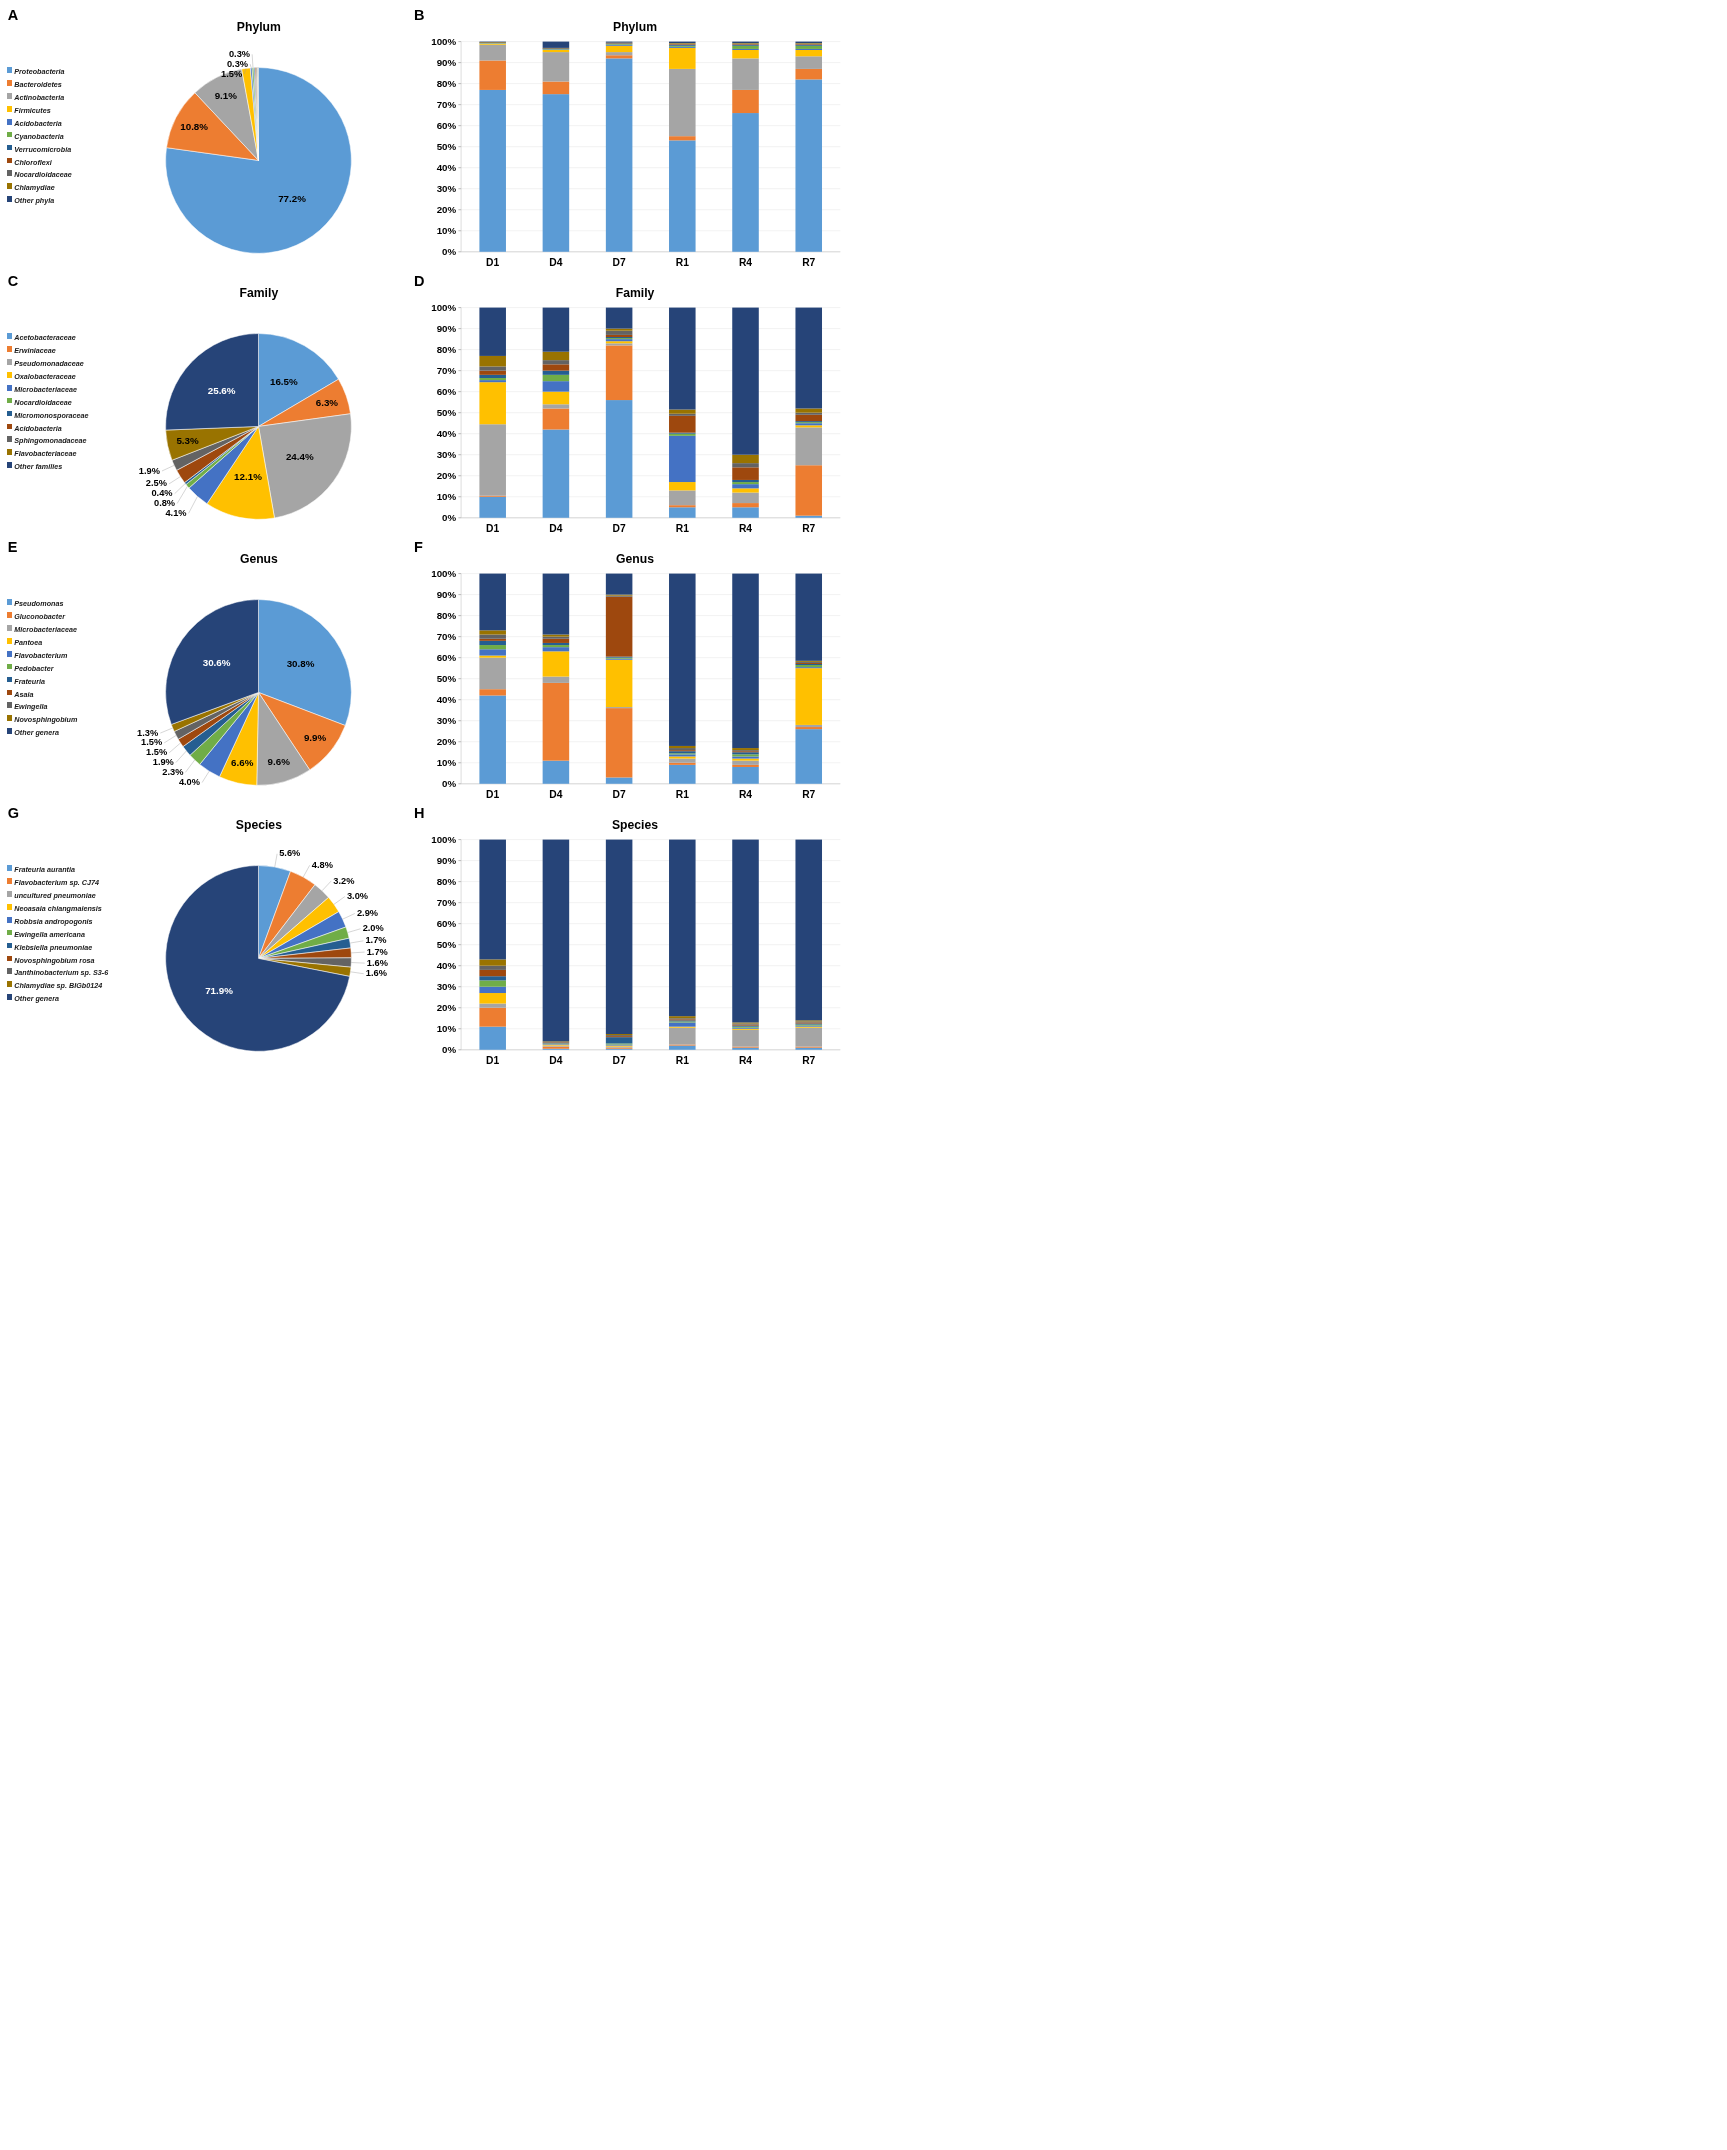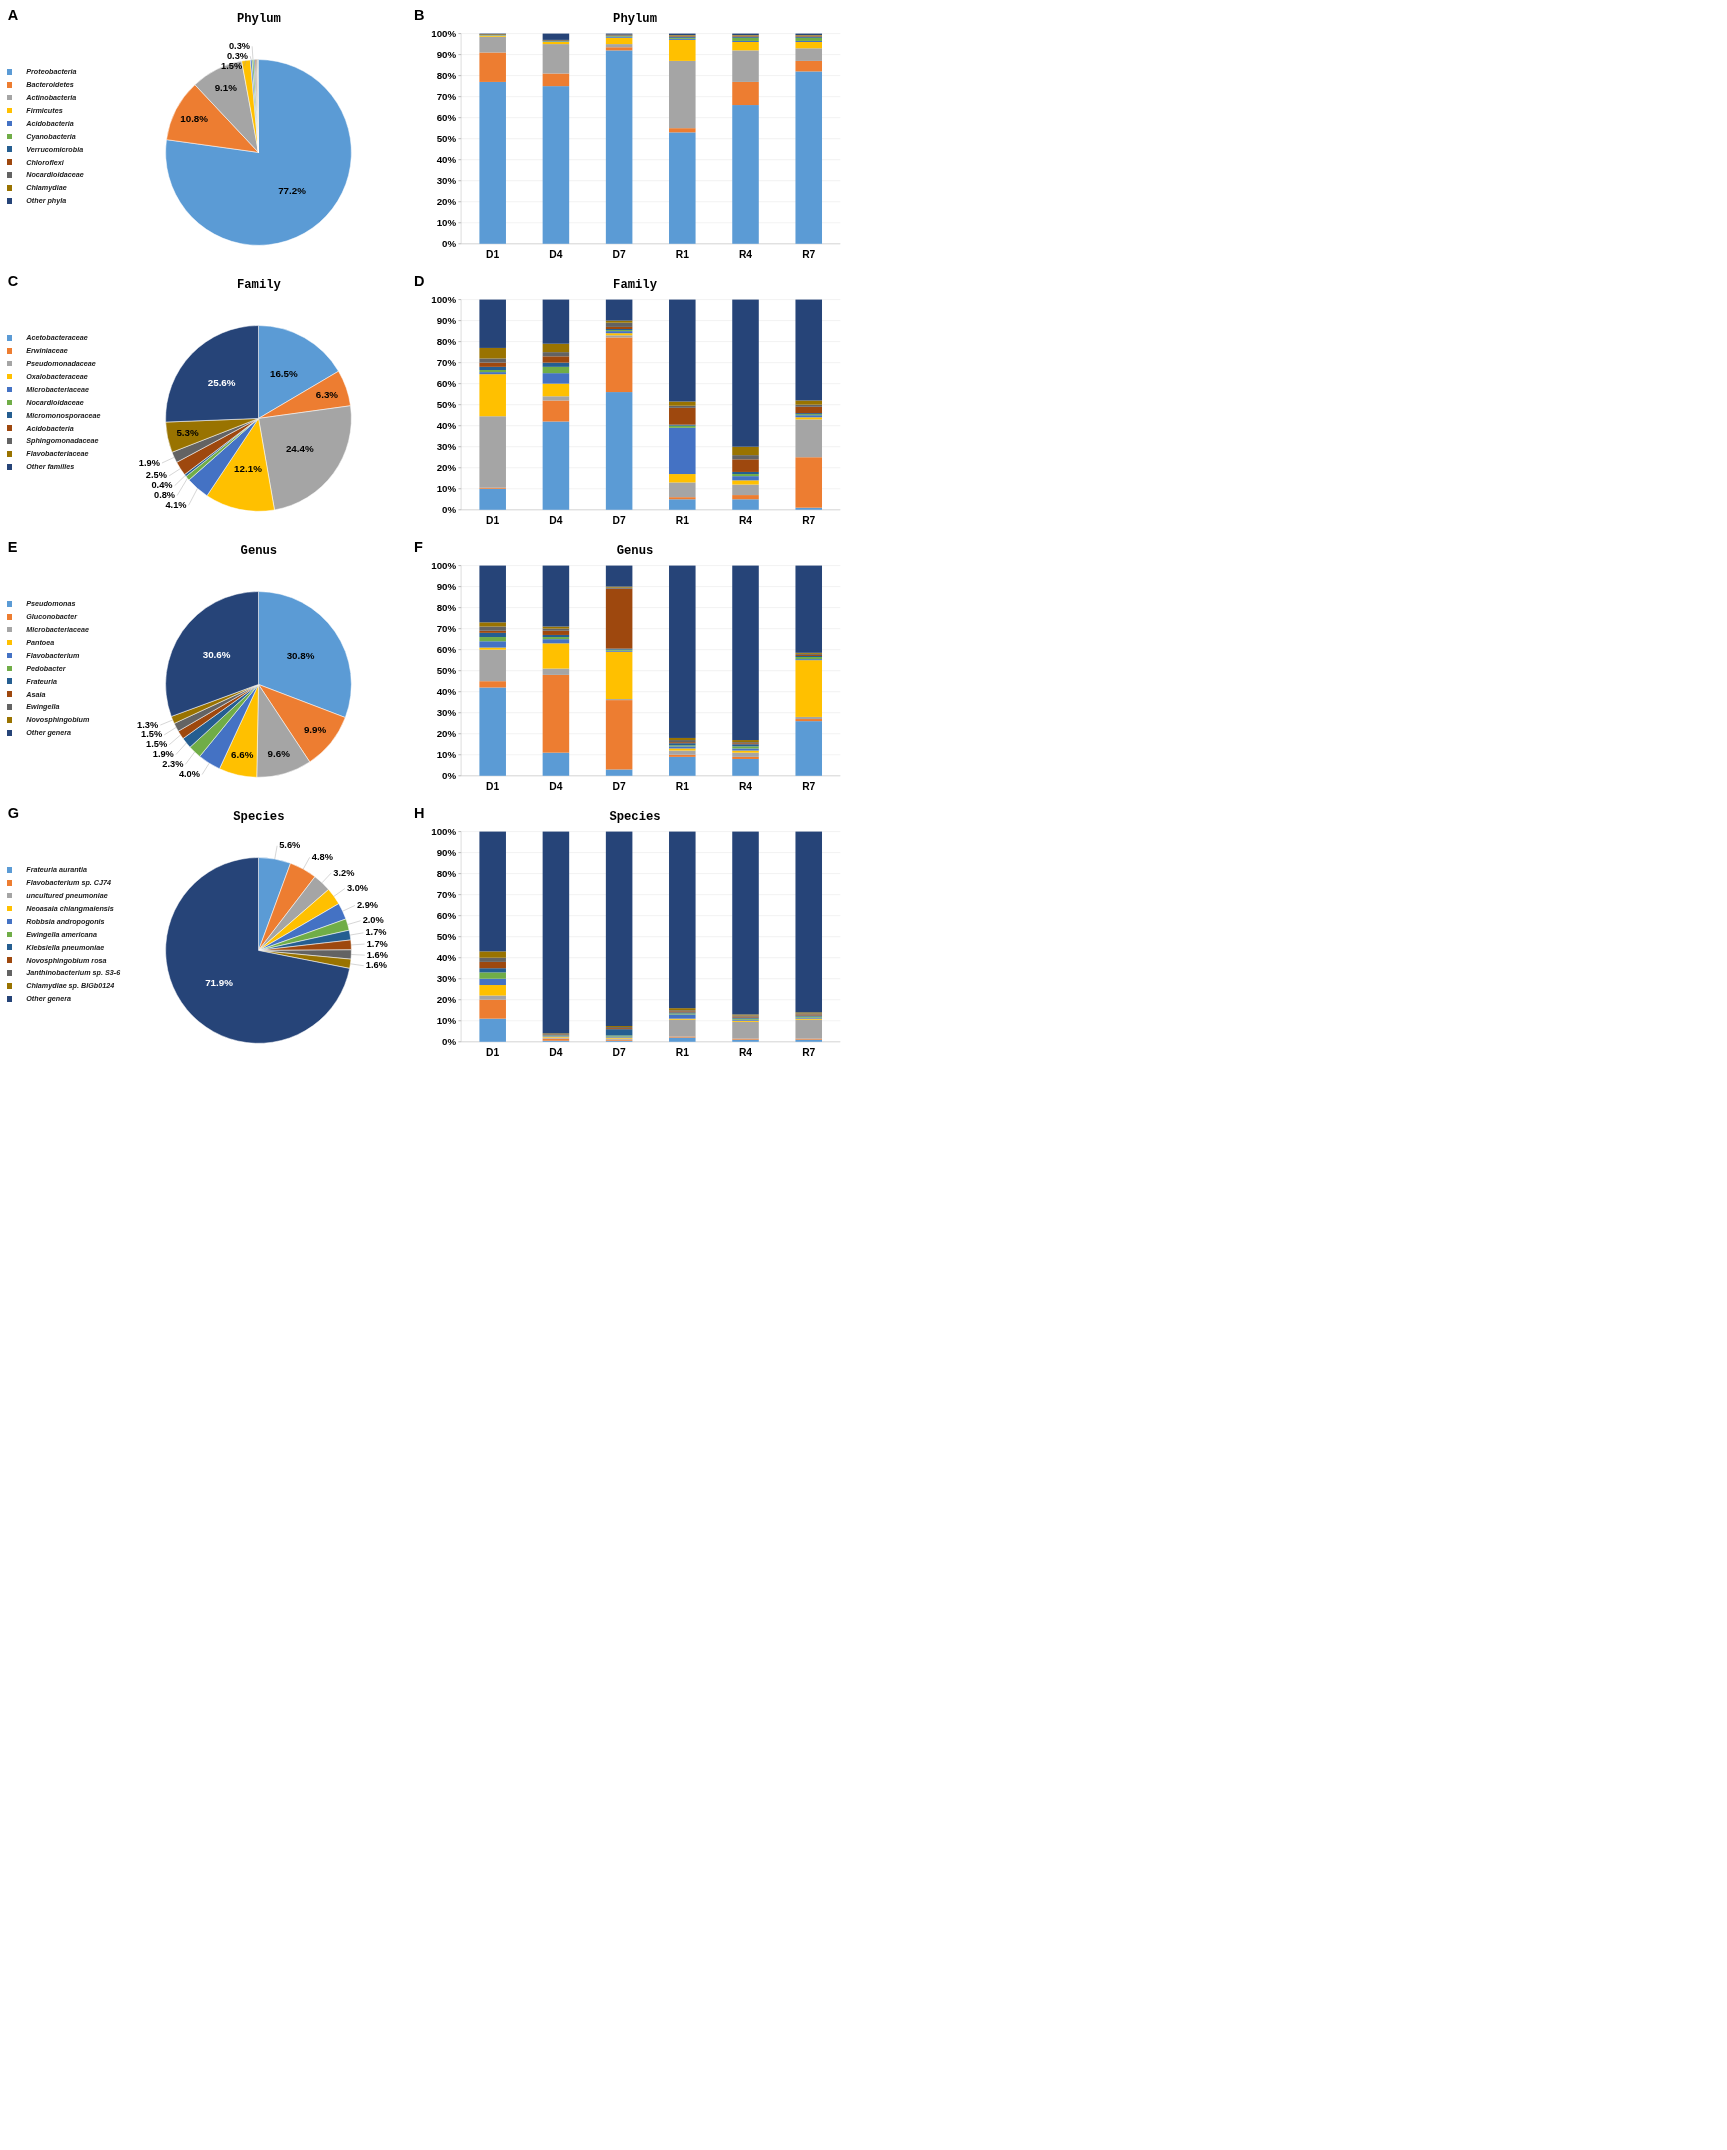--- a/index.html
+++ b/index.html
@@ -32,43 +32,42 @@
     z-index: 2;
   }
   .legend {
     width: 105px;
     margin-left: 6.7px;
     display: flex;
     flex-direction: column;
     gap: 3.9px;
     flex: 0 0 auto;
   }
-  .legend-item { display: flex; align-items: center; gap: 14px; }
+  .legend-item { display: flex; gap: 2px; }
   .swatch { width: 5.6px; height: 5.6px; flex: 0 0 5.6px; display: inline-block; }
   .legend-label {
     font-size: 7.2px;
     font-weight: bold;
     font-style: italic;
     color: #1a1a1a;
     white-space: nowrap;
   }
   .chartbox {
     flex: 1 1 auto;
     display: flex;
     flex-direction: column;
     align-items: center;
     justify-content: flex-start;
     height: 100%;
   }
   .chart-title {
     font-size: 12.2px;
     font-weight: bold;
-    margin-top: 9px;
+    margin-top: 17px;
     text-align: center;
-    font-family: Liberation Mono, monospace;
   }
   .pie-holder { line-height: 0; }
   .bar-holder { width: 100%; display: flex; justify-content: center; line-height: 0; }
   svg text { font-family: "Liberation Sans", sans-serif; }
 </style>
 </head>
 <body>
 
 <div class="figure">
 

